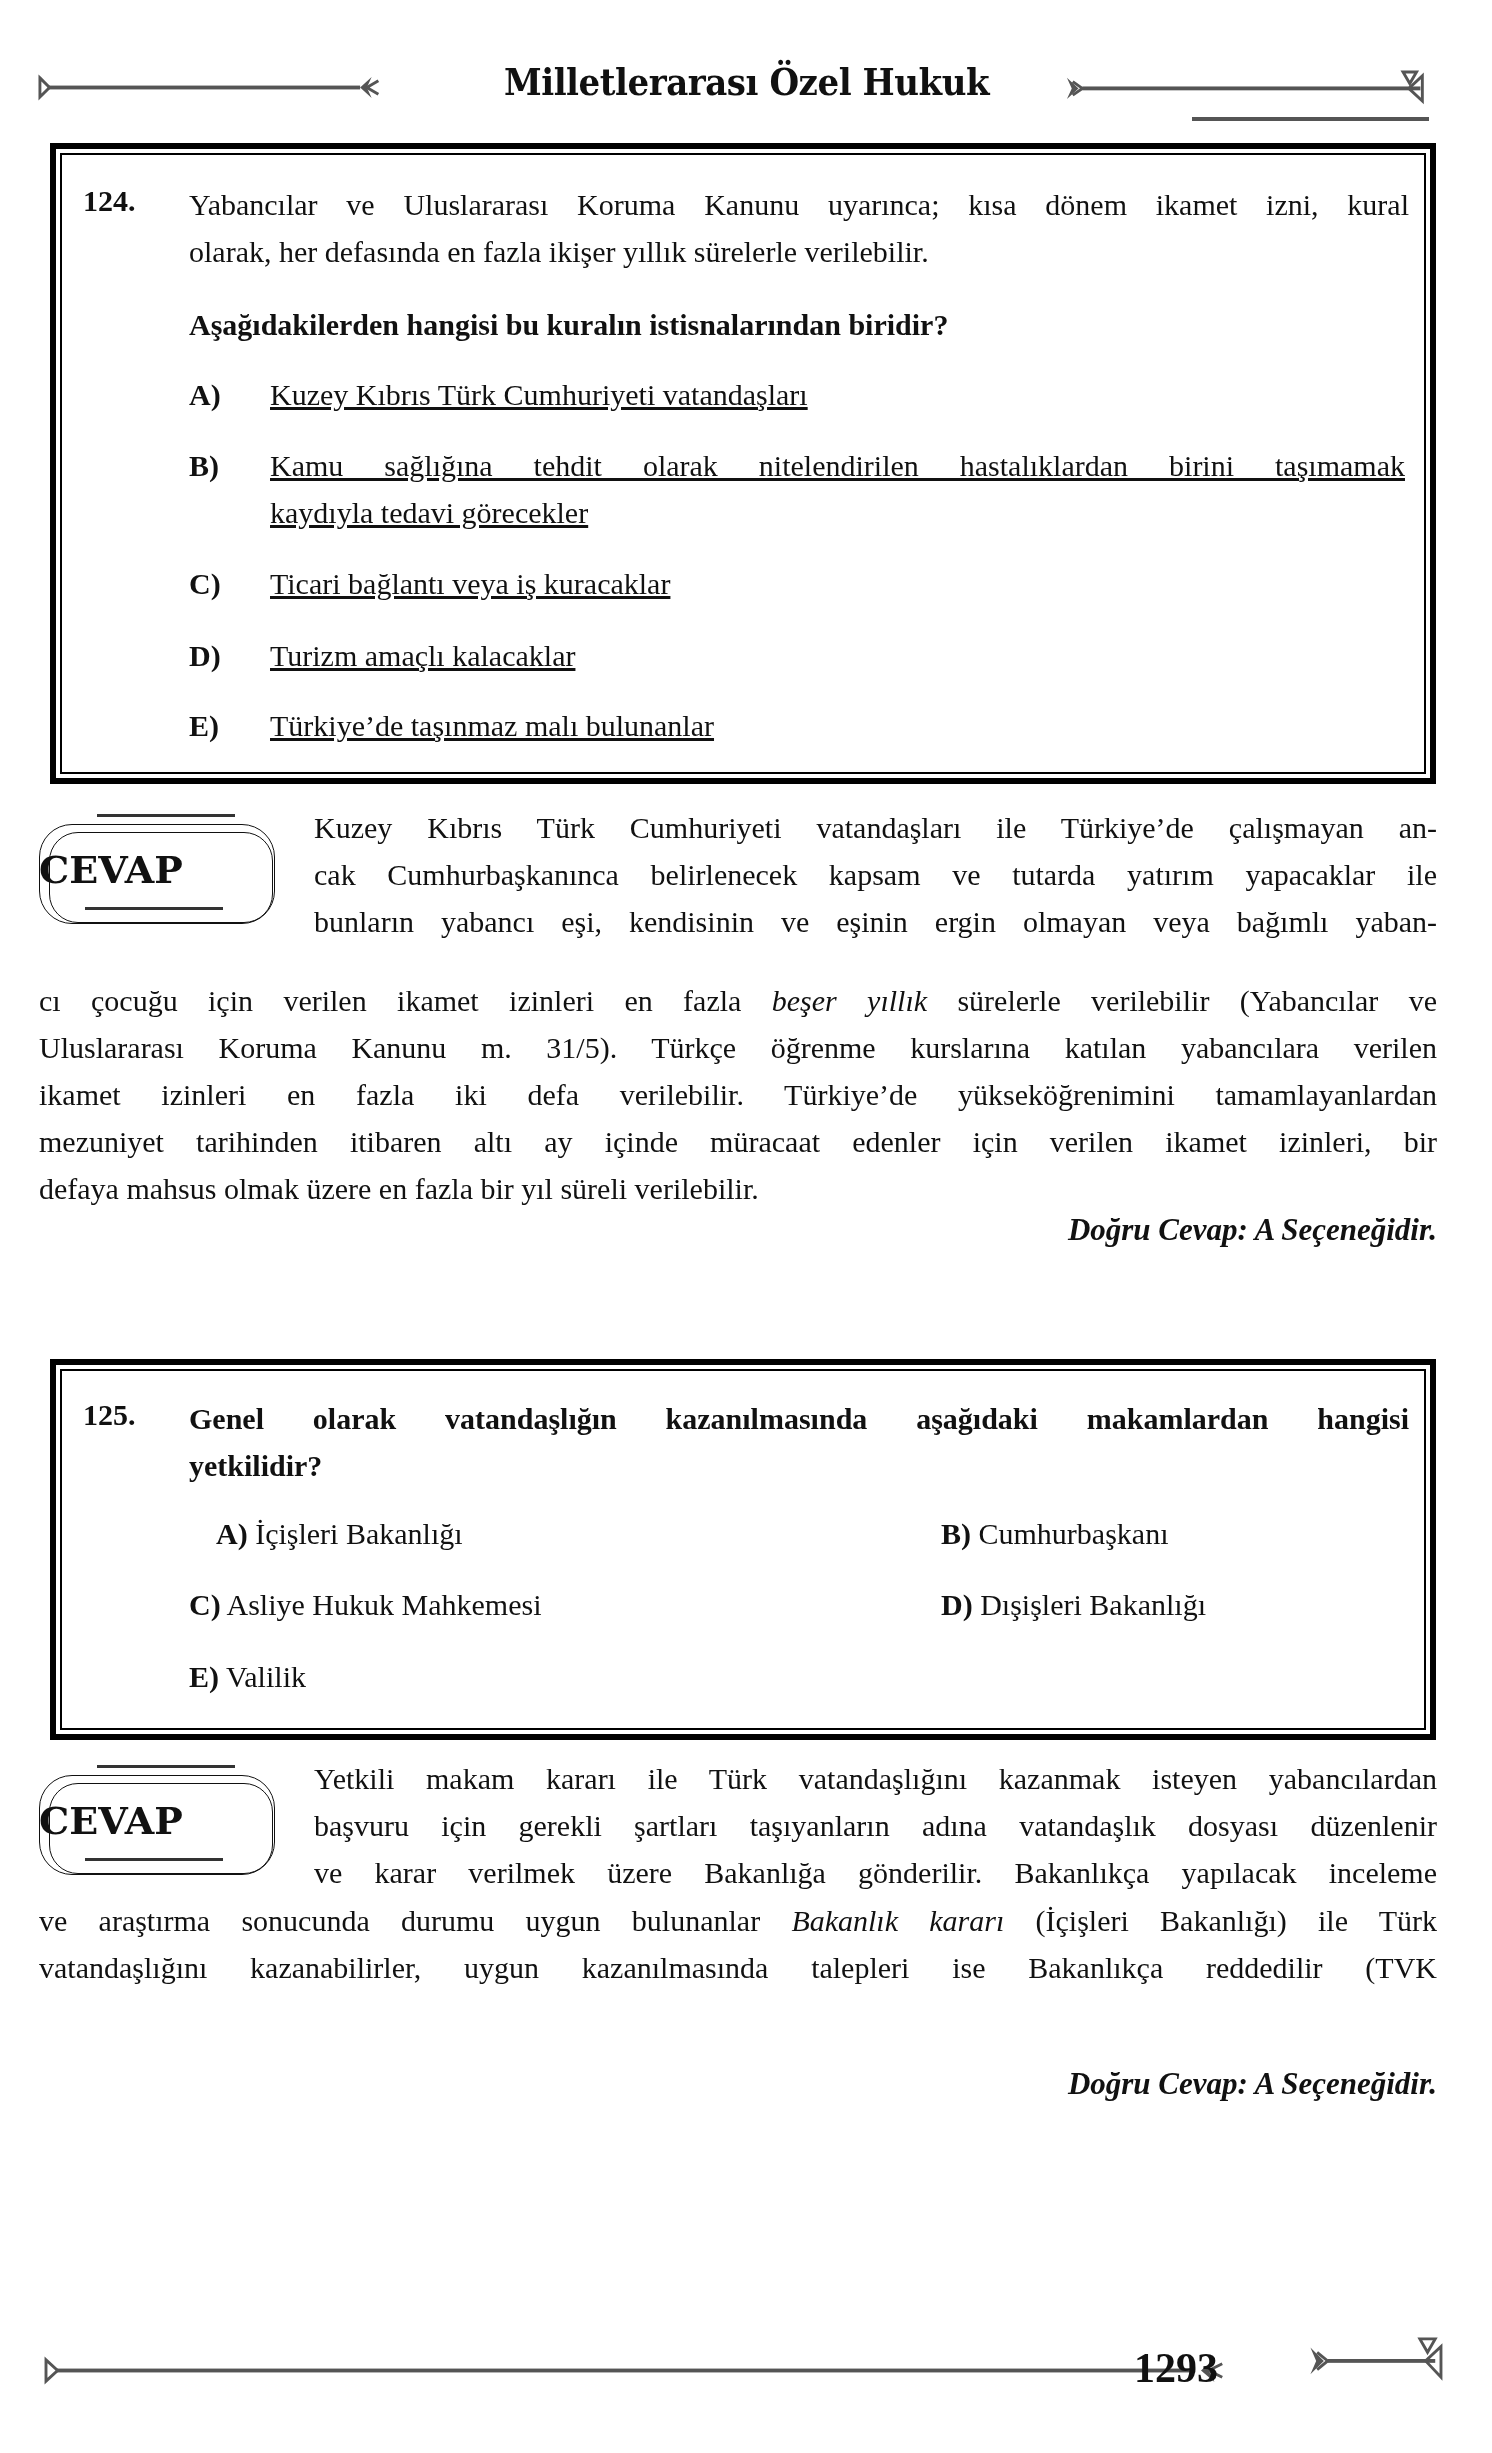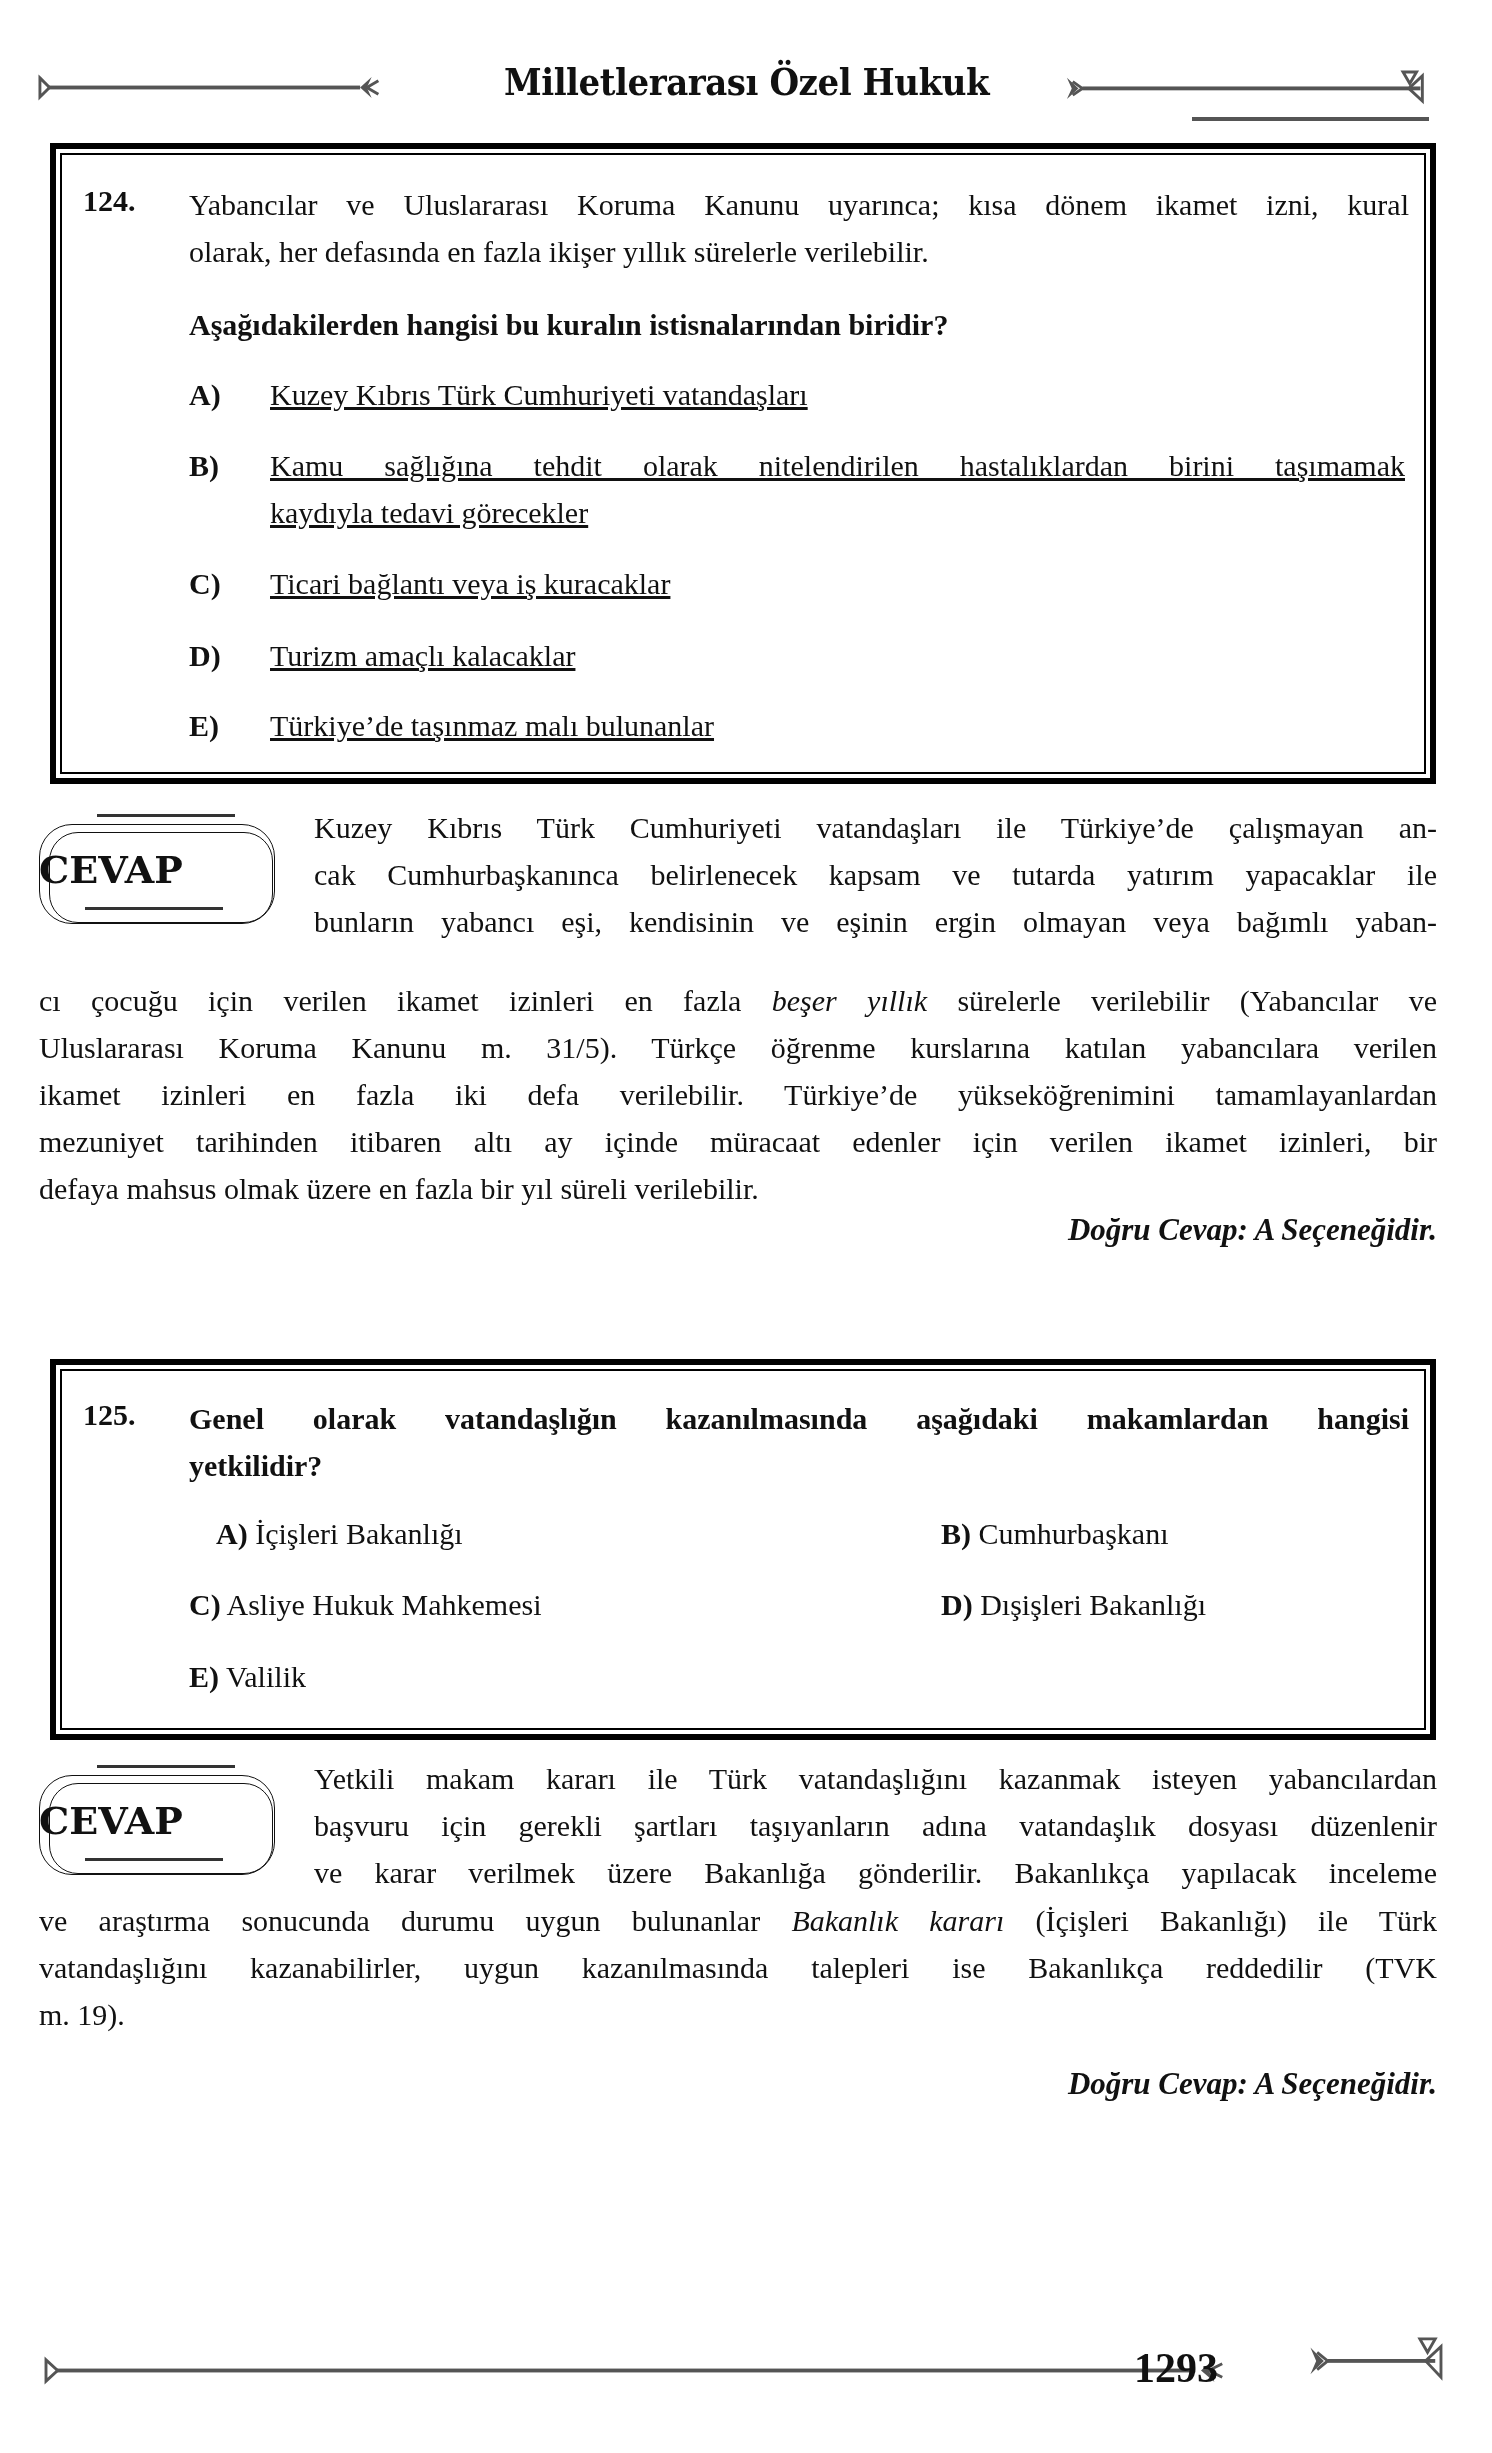--- a/index.html
+++ b/index.html
@@ -156,21 +156,20 @@
 </div>
 
 <div class="para" style="left:314px;top:1755px;width:1123px;">
   <span class="ln">Yetkili makam kararı ile Türk vatandaşlığını kazanmak isteyen yabancılardan</span>
   <span class="ln">başvuru için gerekli şartları taşıyanların adına vatandaşlık dosyası düzenlenir</span>
   <span class="ln">ve karar verilmek üzere Bakanlığa gönderilir. Bakanlıkça yapılacak inceleme</span>
 </div>
 <div class="para" style="left:39px;top:1897px;width:1398px;">
   <span class="ln"><span>ve araştırma sonucunda durumu uygun bulunanlar </span><i>Bakanlık kararı</i><span> (İçişleri Bakanlığı) ile Türk</span></span>
   <span class="ln">vatandaşlığını kazanabilirler, uygun kazanılmasında talepleri ise Bakanlıkça reddedilir (TVK</span>
-  <span class="ln last">m. 19).</span>
 </div>
 <div class="correct" style="top:2066px;">Doğru Cevap: A Seçeneğidir.</div>
 
 <div>
   <svg class="abs" style="left:46px;top:2356px" width="1183" height="29" viewBox="0 0 1225 30">
     <polygon points="0,4 12,15 0,26" fill="none" stroke="#555" stroke-width="3"></polygon>
     <rect x="10" y="13" width="1180" height="4" fill="#555"></rect>
     <path d="M1210,3 L1196,15 L1210,27 L1204,15 Z" fill="#555"></path>
     <path d="M1218,8 L1204,15 L1218,22" fill="none" stroke="#555" stroke-width="3"></path>
   </svg>

